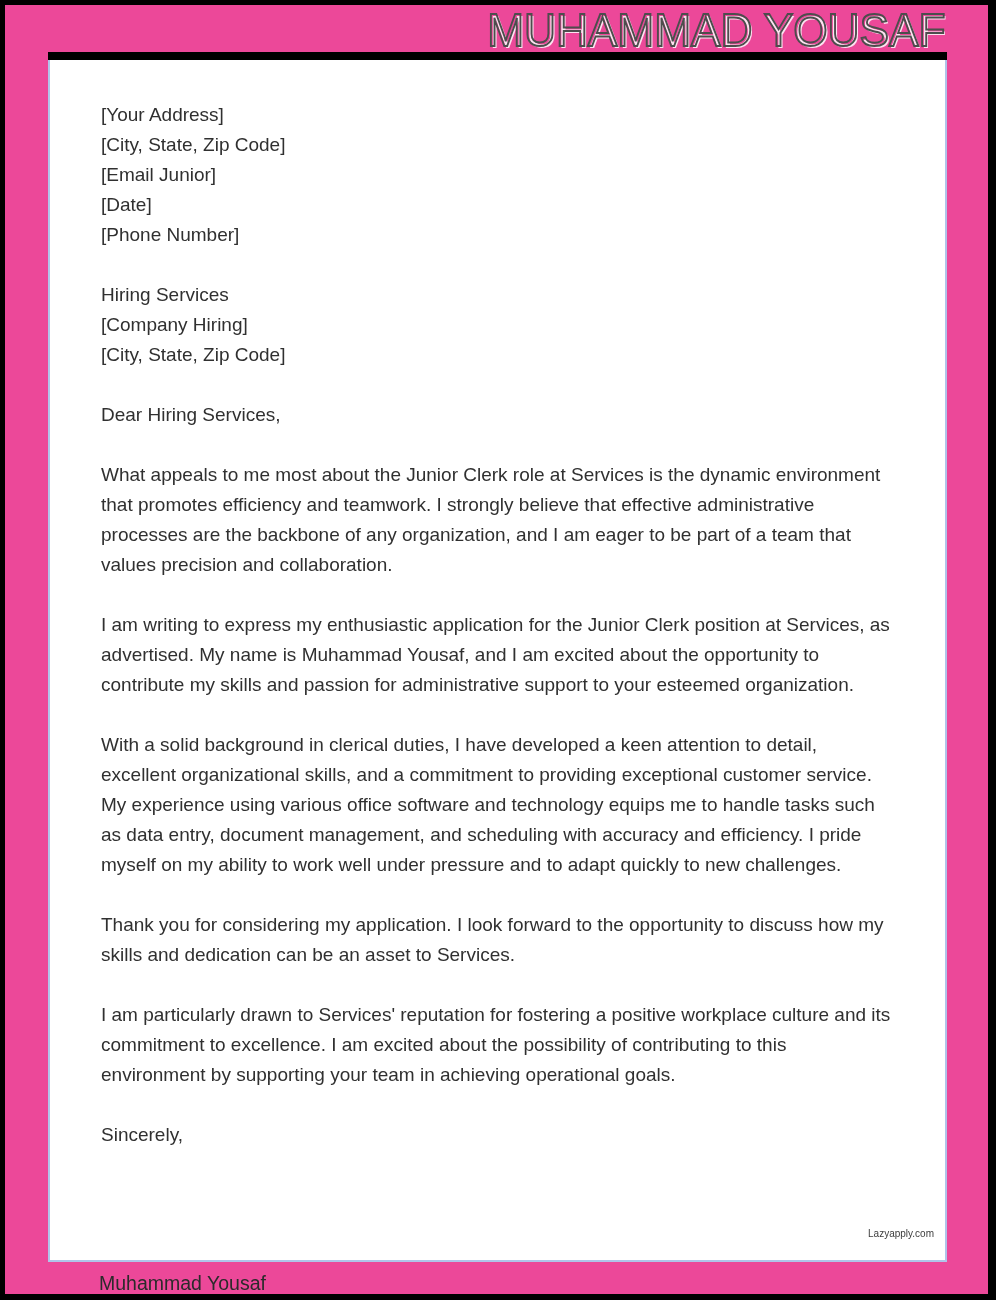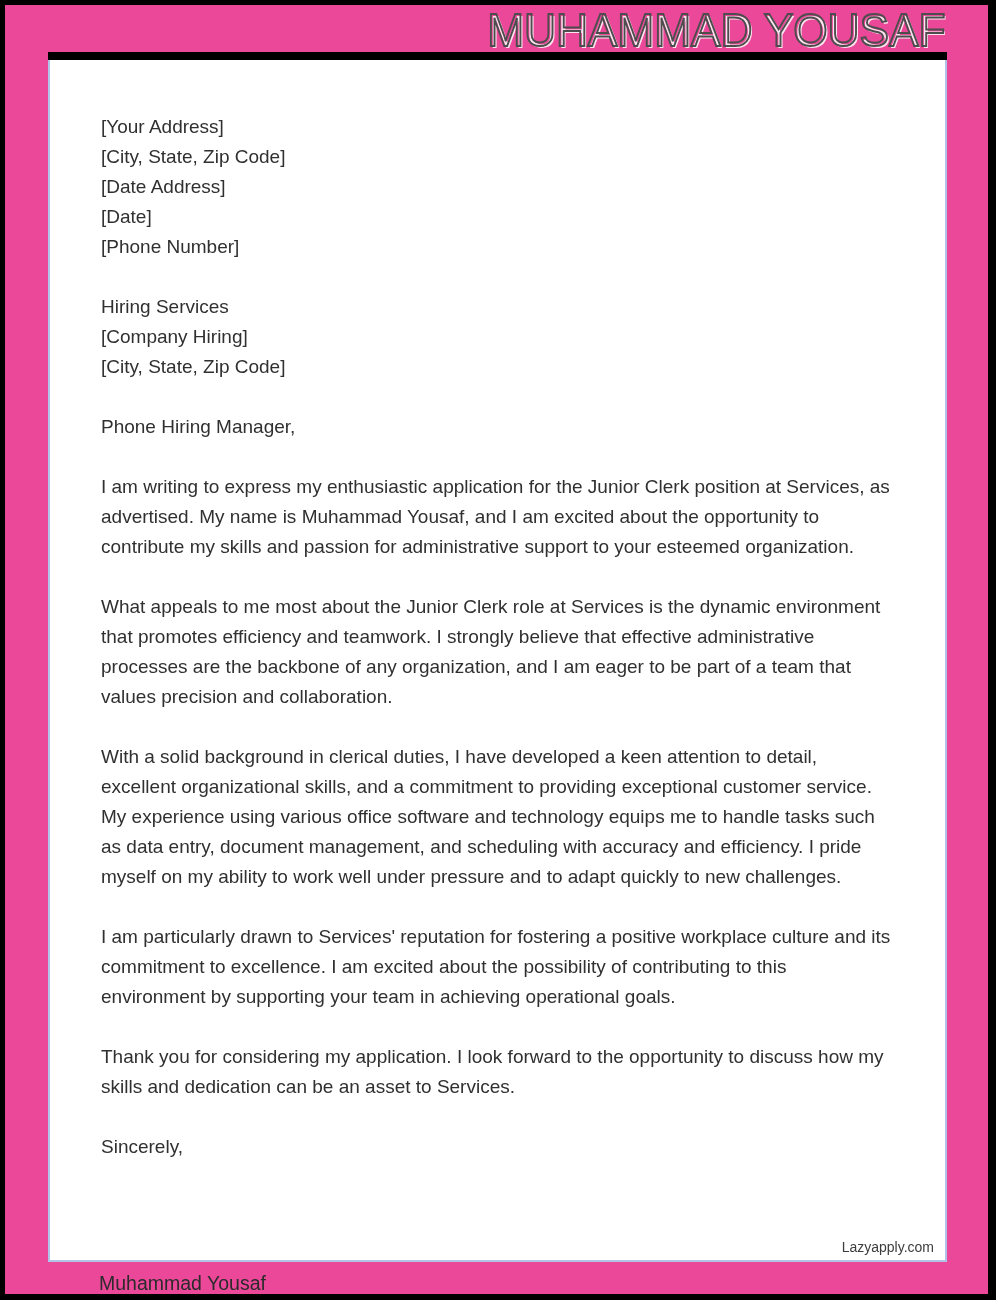--- a/index.html
+++ b/index.html
@@ -53,34 +53,34 @@
     box-sizing: border-box;
     background: #ffffff;
     border-left: 2px solid #b0c4ea;
     border-right: 2px solid #b0c4ea;
     border-bottom: 2px solid #b0c4ea;
     z-index: 4;
   }
 
   .letter-content {
     box-sizing: border-box;
-    padding: 52px 50px 0 51px;
+    padding: 40px 50px 0 51px;
     color: #303030;
     font-size: 19px;
     line-height: 30px;
   }
   .block { margin: 0 0 30px 0; }
   .block:last-child { margin-bottom: 8px; }
   .line { height: 30px; }
   .para { margin: 0 0 30px 0; }
 
   .watermark {
     position: absolute;
-    right: 11px; bottom: 5px;
-    font-size: 14px;
+    right: 11px; bottom: 18px;
+    font-size: 10px;
     line-height: 16px;
     color: #3c3c3c;
   }
 
   .signature-name {
     position: absolute;
     top: 1270px; left: 99px;
     font-size: 19.5px;
     line-height: 26px;
     color: #2b2b2b;
@@ -95,38 +95,38 @@
   <div class="name-header">MUHAMMAD YOUSAF</div>
 
   <div class="header-divider"></div>
 
   <div class="letter-page">
     <div class="letter-content">
 
       <div class="block">
         <div class="line">[Your Address]</div>
         <div class="line">[City, State, Zip Code]</div>
-        <div class="line">[Date Address]</div>
+        <div class="line">[Email Junior]</div>
         <div class="line">[Date]</div>
         <div class="line">[Phone Number]</div>
       </div>
 
       <div class="block">
         <div class="line">Hiring Services</div>
         <div class="line">[Company Hiring]</div>
         <div class="line">[City, State, Zip Code]</div>
       </div>
 
-      <div class="block">Phone Hiring Manager,</div>
+      <div class="block">Dear Hiring Services,</div>
 
+      <p class="para">What appeals to me most about the Junior Clerk role at Services is the dynamic environment that promotes efficiency and teamwork. I strongly believe that effective administrative processes are the backbone of any organization, and I am eager to be part of a team that values precision and collaboration.</p>
       <p class="para">I am writing to express my enthusiastic application for the Junior Clerk position at Services, as advertised. My name is Muhammad Yousaf, and I am excited about the opportunity to contribute my skills and passion for administrative support to your esteemed organization.</p>
-      <p class="para">What appeals to me most about the Junior Clerk role at Services is the dynamic environment that promotes efficiency and teamwork. I strongly believe that effective administrative processes are the backbone of any organization, and I am eager to be part of a team that values precision and collaboration.</p>
       <p class="para">With a solid background in clerical duties, I have developed a keen attention to detail, excellent organizational skills, and a commitment to providing exceptional customer service. My experience using various office software and technology equips me to handle tasks such as data entry, document management, and scheduling with accuracy and efficiency. I pride myself on my ability to work well under pressure and to adapt quickly to new challenges.</p>
+      <p class="para">Thank you for considering my application. I look forward to the opportunity to discuss how my skills and dedication can be an asset to Services.</p>
       <p class="para">I am particularly drawn to Services' reputation for fostering a positive workplace culture and its commitment to excellence. I am excited about the possibility of contributing to this environment by supporting your team in achieving operational goals.</p>
-      <p class="para">Thank you for considering my application. I look forward to the opportunity to discuss how my skills and dedication can be an asset to Services.</p>
 
       <div class="block">Sincerely,</div>
 
     </div>
 
     <div class="watermark">Lazyapply.com</div>
   </div>
 
   <div class="signature-name">Muhammad Yousaf</div>
 

